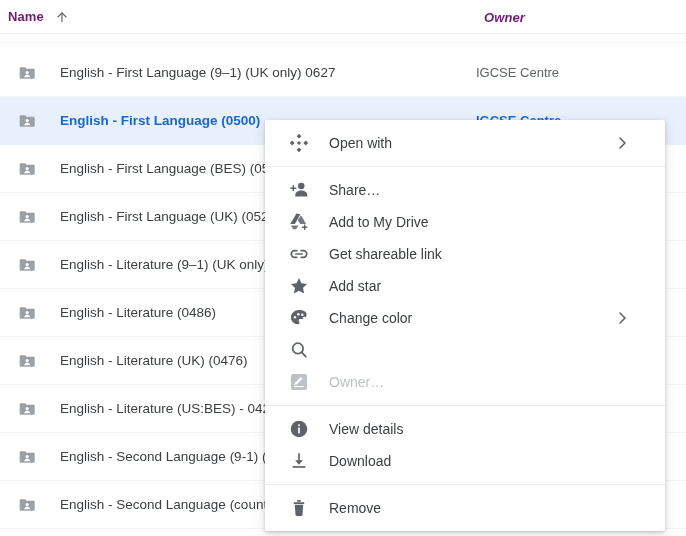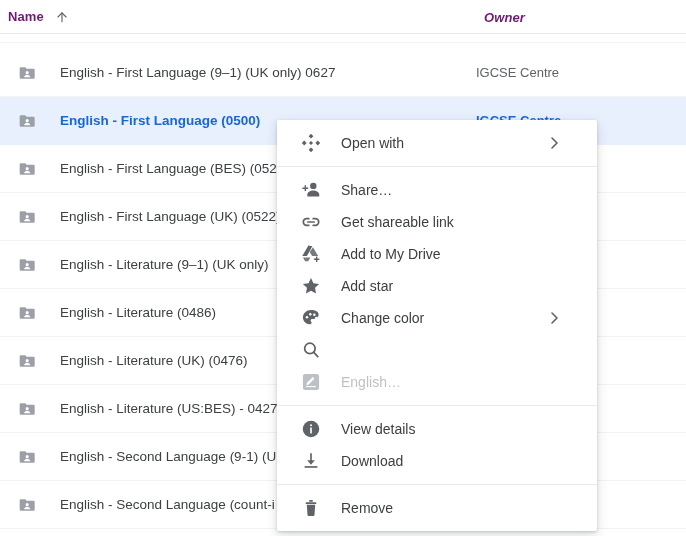--- a/index.html
+++ b/index.html
@@ -119,28 +119,27 @@
   .row.selected .row-owner {
     color: #1967d2;
     font-weight: bold;
   }
 
   
   .context-menu {
     position: absolute;
     left: 265px;
     top: 120px;
-    width: 320px;
+    width: 400px;
     background: #ffffff;
     box-shadow: 0 1px 3px rgba(60,64,67,.22), 0 4px 12px rgba(60,64,67,.18);
     border-radius: 2px;
     padding: 0;
     overflow: hidden;
     z-index: 20;
-    margin-left: 12px;
   }
   .menu-group {
     padding: 7px 0;
   }
   .menu-sep {
     height: 1px;
     background: #e8eaed;
     margin: 0;
   }
   .menu-item {
@@ -332,38 +331,38 @@
             <svg width="22" height="22" viewBox="0 0 24 24" fill="currentColor">
               <circle cx="14.5" cy="7.5" r="3.5"></circle>
               <path d="M14.5 12.5c-3.6 0-6.5 1.9-6.5 4.3V19h13v-2.2c0-2.4-2.9-4.3-6.5-4.3z"></path>
               <path d="M5 6.8h1.6v2.4H9v1.6H6.6v2.4H5v-2.4H2.6V9.2H5V6.8z"></path>
             </svg>
           </span>
           <span class="mi-label">Share…</span>
         </div>
         <div class="menu-item">
           <span class="mi-icon">
+            <svg width="22" height="22" viewBox="0 0 24 24" fill="currentColor">
+              <path d="M9.2 2.6 2.4 14.3h5.1L13.4 3.6z"></path>
+              <path d="M14.2 4.6l5.6 9.7h-6.5l-2.7-4.6z" opacity=".85"></path>
+              <path d="M3.2 15.7h8.1l-2.4 4.1H5.6z" opacity=".85"></path>
+              <path d="M17.4 14.8h1.5v2.2h2.2v1.5h-2.2v2.2h-1.5v-2.2h-2.2V17h2.2v-2.2z"></path>
+            </svg>
+          </span>
+          <span class="mi-label">Add to My Drive</span>
+        </div>
+        <div class="menu-item">
+          <span class="mi-icon">
             <svg width="22" height="22" viewBox="0 0 24 24" fill="none" stroke="currentColor" stroke-width="1.9" stroke-linecap="round">
               <path d="M9.6 8.4H7.2a3.6 3.6 0 0 0 0 7.2h2.4"></path>
               <path d="M14.4 8.4h2.4a3.6 3.6 0 0 1 0 7.2h-2.4"></path>
               <line x1="8.6" y1="12" x2="15.4" y2="12"></line>
             </svg>
           </span>
           <span class="mi-label">Get shareable link</span>
-        </div>
-        <div class="menu-item">
-          <span class="mi-icon">
-            <svg width="22" height="22" viewBox="0 0 24 24" fill="currentColor">
-              <path d="M9.2 2.6 2.4 14.3h5.1L13.4 3.6z"></path>
-              <path d="M14.2 4.6l5.6 9.7h-6.5l-2.7-4.6z" opacity=".85"></path>
-              <path d="M3.2 15.7h8.1l-2.4 4.1H5.6z" opacity=".85"></path>
-              <path d="M17.4 14.8h1.5v2.2h2.2v1.5h-2.2v2.2h-1.5v-2.2h-2.2V17h2.2v-2.2z"></path>
-            </svg>
-          </span>
-          <span class="mi-label">Add to My Drive</span>
         </div>
         <div class="menu-item">
           <span class="mi-icon">
             <svg width="22" height="22" viewBox="0 0 24 24" fill="currentColor">
               <path d="M12 3.2l2.7 5.7 6.2.8-4.5 4.3 1.1 6.2L12 17.3l-5.5 2.9 1.1-6.2L3.1 9.7l6.2-.8z"></path>
             </svg>
           </span>
           <span class="mi-label">Add star</span>
         </div>
         <div class="menu-item">
@@ -392,21 +391,21 @@
           </span>
         </div>
         <div class="menu-item disabled">
           <span class="mi-icon">
             <svg width="22" height="22" viewBox="0 0 24 24">
               <rect x="3.2" y="3.2" width="17.6" height="17.6" rx="2.4" fill="#bdc1c6"></rect>
               <path d="M7 15.4l.6-2.5 6.3-6.3 1.9 1.9-6.3 6.3z" fill="#ffffff"></path>
               <rect x="6.6" y="16.3" width="10.6" height="1.3" fill="#ffffff"></rect>
             </svg>
           </span>
-          <span class="mi-label">English…</span>
+          <span class="mi-label">Owner…</span>
         </div>
       </div>
       <div class="menu-sep"></div>
       <div class="menu-group">
         <div class="menu-item">
           <span class="mi-icon">
             <svg width="22" height="22" viewBox="0 0 24 24" fill="currentColor">
               <circle cx="12" cy="12" r="9"></circle>
               <rect x="11.1" y="10.4" width="1.8" height="6.4" fill="#ffffff"></rect>
               <circle cx="12" cy="7.9" r="1.1" fill="#ffffff"></circle>

